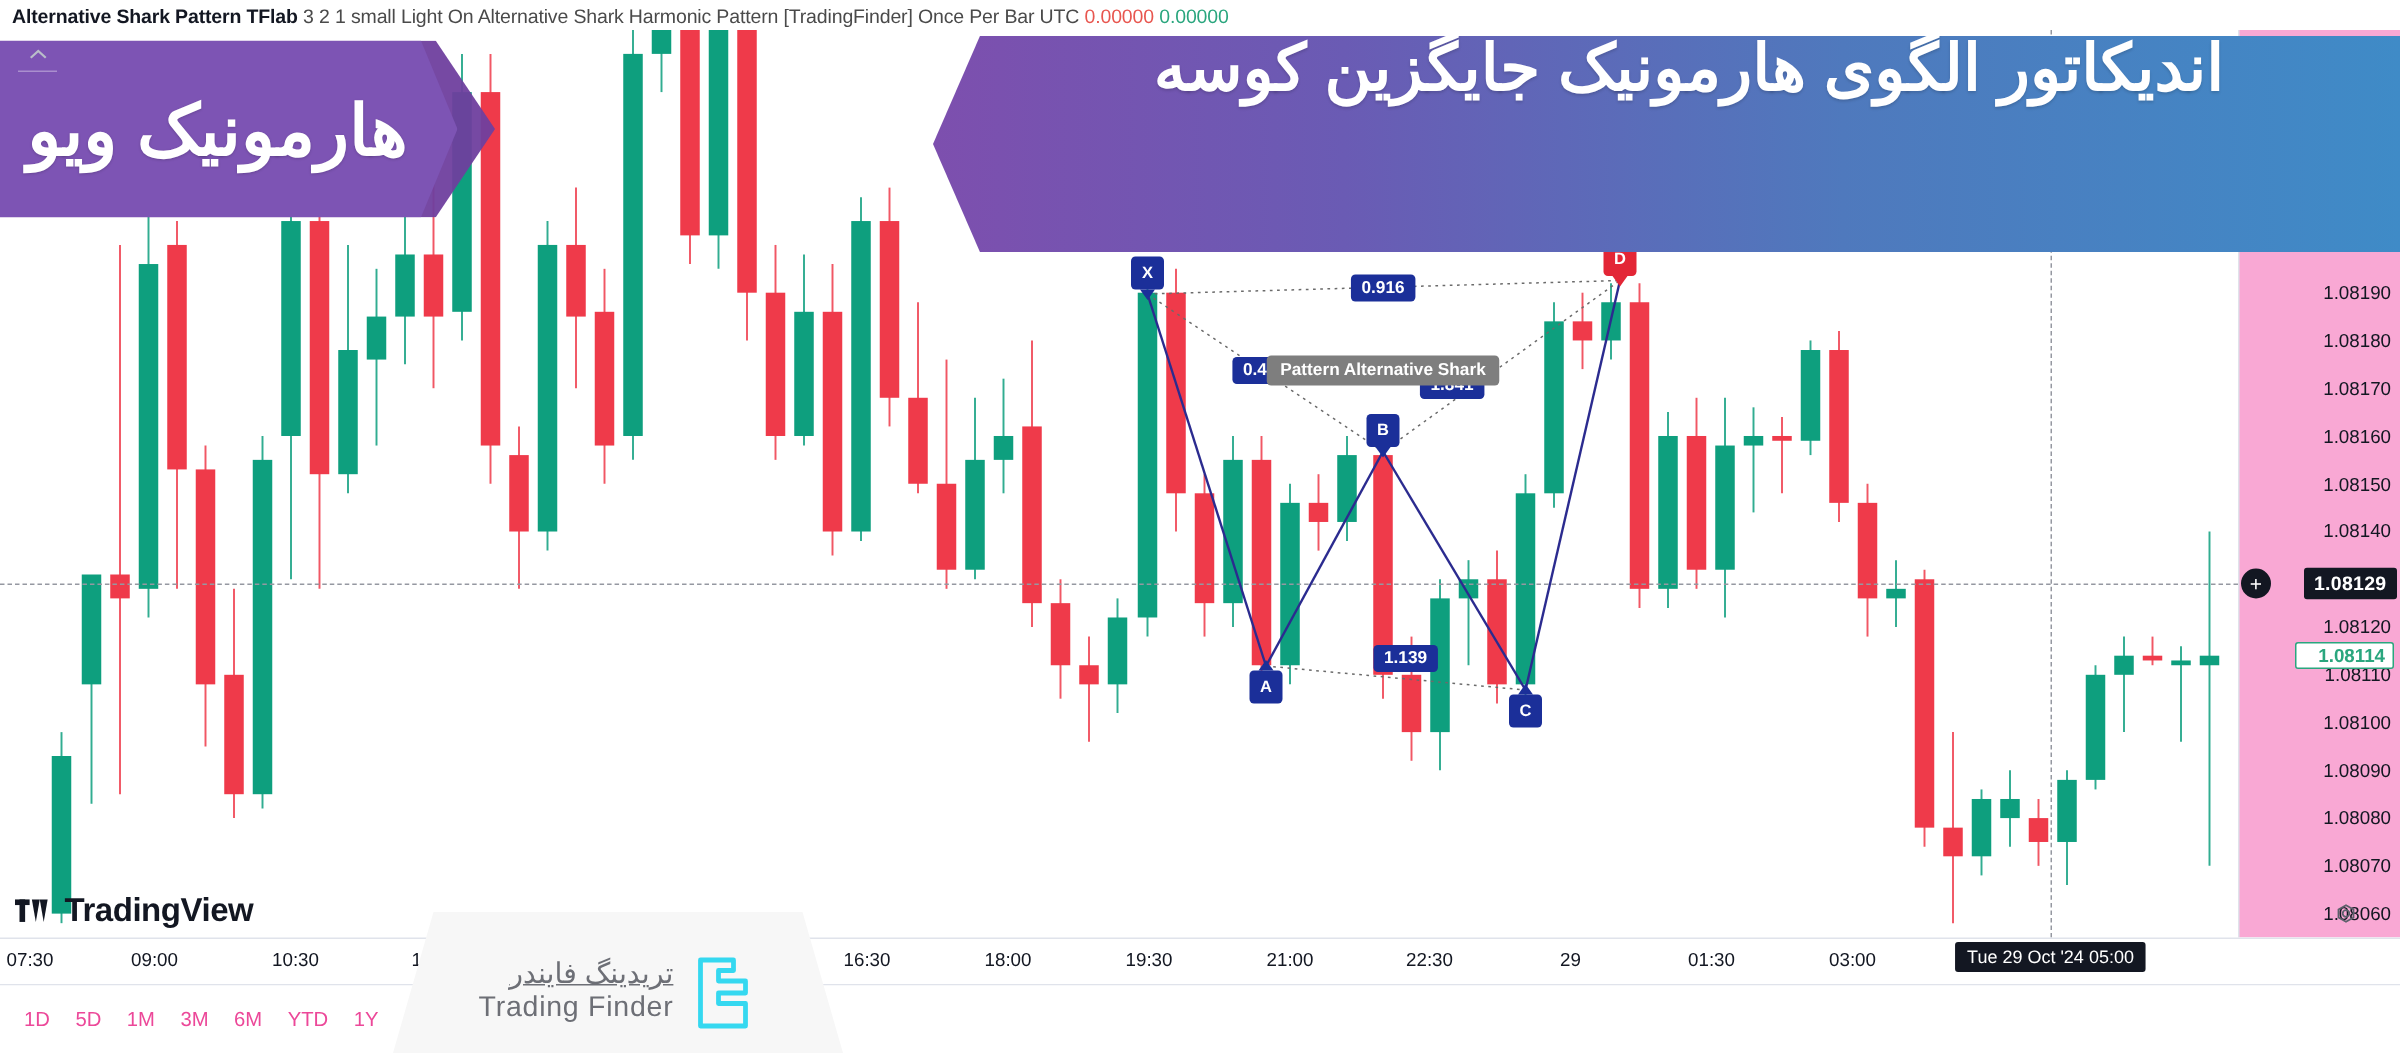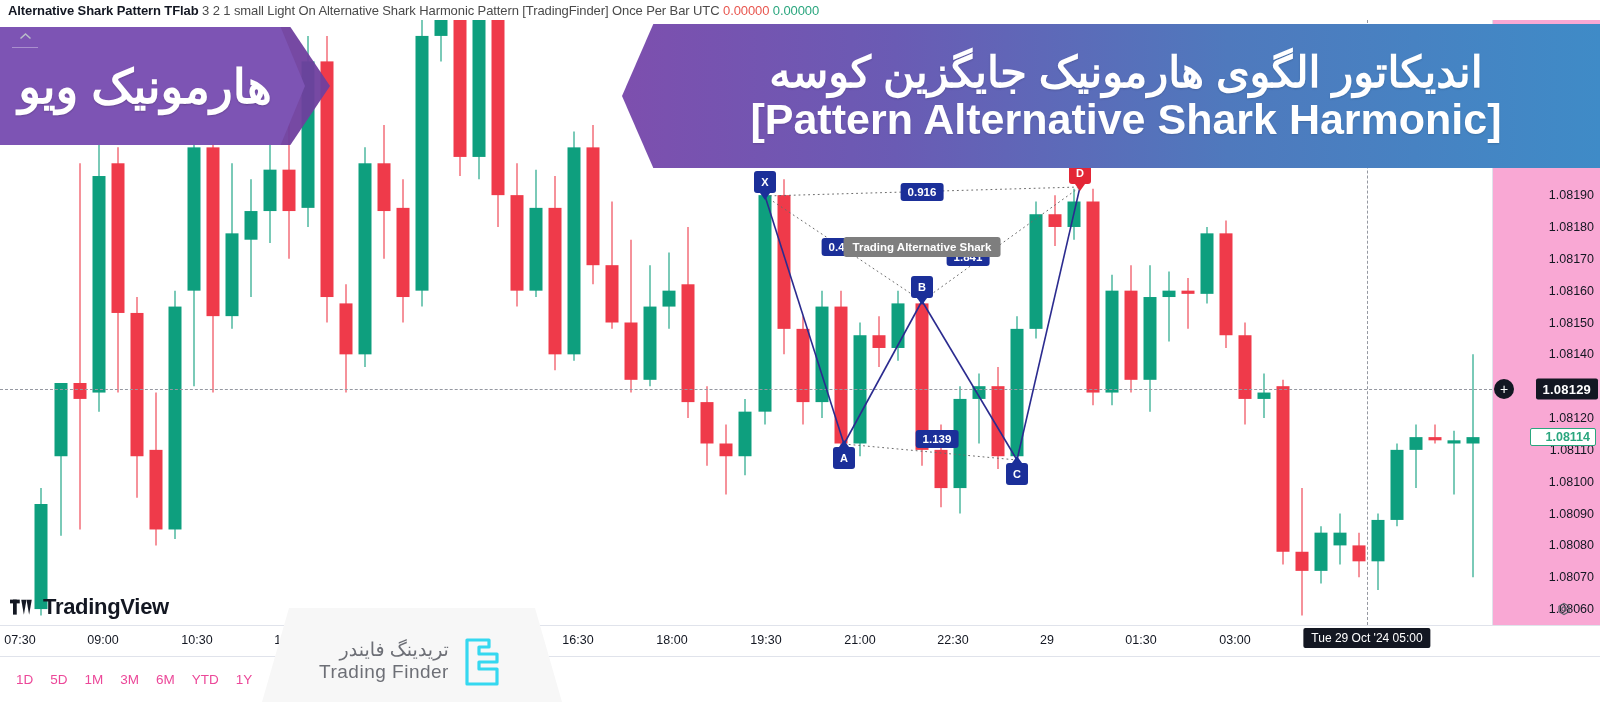--- a/index.html
+++ b/index.html
@@ -205,21 +205,20 @@
   .banner-right {
     position: absolute;
     left: 622px; top: 24px;
     width: 978px; height: 144px;
     z-index: 30;
     background: linear-gradient(90deg, #7d4fae 0%, #6a5bb4 28%, #4f79bd 62%, #3f8bc7 100%);
     clip-path: polygon(3.2% 0, 100% 0, 100% 100%, 3.2% 100%, 0 50%);
     display: flex;
     flex-direction: column;
     align-items: center;
-    justify-content: center;
     padding-left: 30px;
     overflow: hidden;
   }
   .banner-right .br-fa {
     color: #ffffff;
     font-size: 43px;
     font-weight: 700;
     direction: rtl;
     line-height: 1.05;
     white-space: nowrap;
@@ -243,21 +242,21 @@
     background: #f7f7f7;
     clip-path: polygon(9% 0, 91% 0, 100% 100%, 0 100%);
     z-index: 25;
     display: flex;
     align-items: center;
     justify-content: center;
     gap: 10px;
     padding-top: 14px;
   }
   .wm-txt { text-align: right; direction: rtl; }
-  .wm-fa { font-size: 19px; color: #6d6f76; line-height: 1.1; }
+  .wm-fa { font-size: 19px; color: #6d6f76; line-height: 1.1; text-decoration: underline; }
   .wm-en { font-size: 19px; color: #6d6f76; line-height: 1.2; letter-spacing: .5px; direction: ltr; }
 
   
   .tv-logo {
     position: absolute;
     left: 10px; top: 594px;
     z-index: 26;
     display: flex;
     align-items: center;
     gap: 6px;
@@ -539,21 +538,21 @@
         <div class="hp-point up hp-blue" style="left: 1017px; top: 454px;">
           <span>C</span>
         </div>
         <div class="hp-point down hp-red" style="left: 1080px; top: 153px;">
           <span>D</span>
         </div>
         <div class="hp-ratio" style="left: 922px; top: 172px;">0.916</div>
         <div class="hp-ratio" style="left: 843px; top: 227px;">0.468</div>
         <div class="hp-ratio" style="left: 968px; top: 237px;">1.841</div>
         <div class="hp-ratio" style="left: 937px; top: 419px;">1.139</div>
-        <div class="hp-name" style="left: 922px; top: 227px;">Trading Alternative Shark</div>
+        <div class="hp-name" style="left: 922px; top: 227px;">Pattern Alternative Shark</div>
       </div>
   </div>
 
   <div class="price-axis">
     <div id="price-ticks">
         <div class="px-tick" style="top: 15.9211px;">1.08240</div>
         <div class="px-tick" style="top: 47.7632px;">1.08230</div>
         <div class="px-tick" style="top: 79.6053px;">1.08220</div>
         <div class="px-tick" style="top: 111.447px;">1.08210</div>
         <div class="px-tick" style="top: 143.289px;">1.08200</div>
@@ -633,21 +632,20 @@
   </div>
 
   <div class="collapse-btn">
     <svg width="13" height="9" viewBox="0 0 13 9" fill="none" stroke="#b9bdc9" stroke-width="1.5">
       <polyline points="1.5,6.5 6.5,2 11.5,6.5"></polyline>
     </svg>
   </div>
 
   <div class="banner-right">
     <div class="br-fa">اندیکاتور الگوی هارمونیک جایگزین کوسه</div>
-    <div class="br-en">[Pattern Alternative Shark Harmonic]</div>
   </div>
 
   <div class="watermark">
     <div class="wm-txt">
       <div class="wm-fa">تریدینگ فایندر</div>
       <div class="wm-en">Trading Finder</div>
     </div>
     <svg width="46" height="50" viewBox="0 0 46 50" fill="none">
       <path d="M30 3 L8 3 L8 47 L38 47 L38 32 L20 32 L20 25 L38 25 L38 17 L20 17 L20 10 L30 10 Z" stroke="#35d8f0" stroke-width="3.2" fill="none" stroke-linejoin="round"></path>
     </svg>

